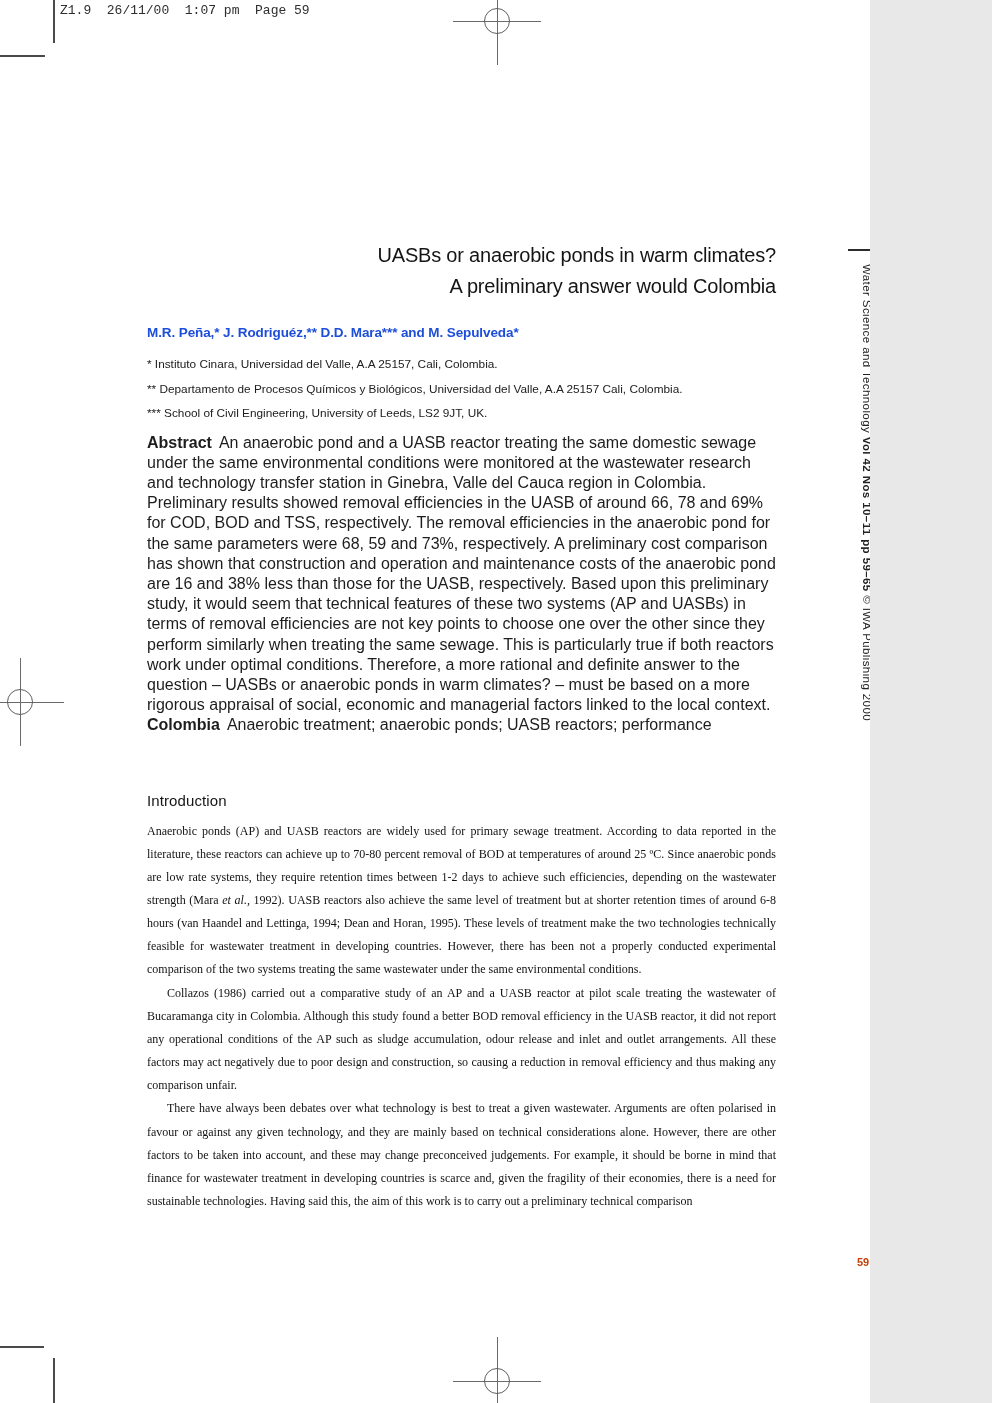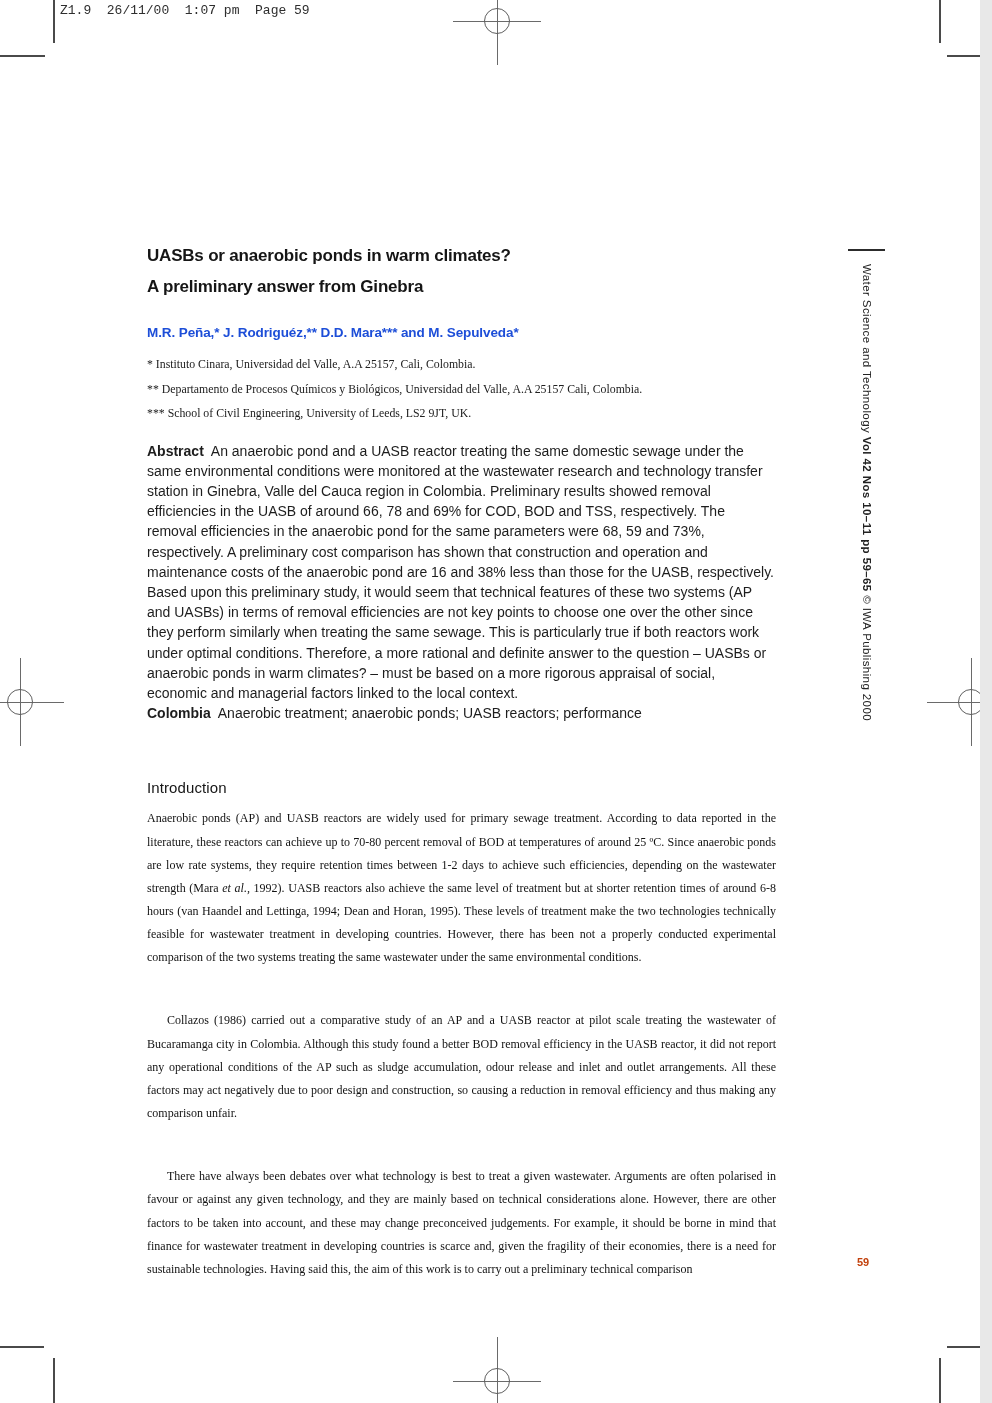--- a/index.html
+++ b/index.html
@@ -1,18 +1,18 @@
 <!DOCTYPE html>
 <html><head>
 <meta charset="utf-8">
 <style>
   html,body{margin:0;padding:0;background:#e8e8e8;}
   .page{
     position:relative;
-    width:980px;height:1403px;
+    width:870px;height:1403px;
     background:#ffffff;
     overflow:hidden;
     font-family:"Liberation Sans",sans-serif;
     color:#1a1a1a;
   }
   
   .printer-header{
     position:absolute;left:60px;top:3px;
     font-family:"Liberation Mono",monospace;
     font-size:13px;color:#2e2e2e;white-space:pre;
@@ -45,42 +45,42 @@
     font-size:11.5px;letter-spacing:0.4px;color:#222;
   }
   .sidebar-citation .bold{font-weight:bold;}
   .page-number{
     position:absolute;left:857px;top:1256px;
     font-size:11px;font-weight:bold;color:#c2410c;
   }
   
   .article{position:absolute;left:147px;top:240px;width:629px;}
   .title{
-    font-size:17px;line-height:31px;letter-spacing:-0.2px;
-    color:#151515;font-weight:700;
+    font-size:20px;line-height:31px;letter-spacing:-0.2px;
+    color:#151515;font-weight:400;text-align:right;
   }
   .authors{
     margin-top:23px;font-size:13.5px;font-weight:bold;color:#1d4ed8;letter-spacing:-0.1px;
   }
-  .affiliations{margin-top:12px;font-size:11.8px;line-height:24.5px;color:#202020;font-family:Liberation Serif, serif;}
+  .affiliations{margin-top:12px;font-size:11.8px;line-height:24.5px;color:#202020;}
   .abstract{
-    margin-top:15px;font-size:14px;line-height:20.2px;color:#1d1d1d;
+    margin-top:7px;font-size:16px;line-height:20.2px;color:#1d1d1d;
   }
   .abstract .label{font-weight:bold;margin-right:7px;}
   .intro-heading{
     margin-top:56px;font-size:15px;color:#151515;letter-spacing:0.1px;
   }
   .body-text{
     margin-top:11px;
     font-family:Liberation Serif, serif;
     font-size:12px;line-height:23.15px;
     text-align:justify;color:#121212;
   }
   .body-text p{margin:0;}
-  .body-text p.indent{text-indent:20px;margin-top:40px;}
+  .body-text p.indent{text-indent:20px;}
   .body-text .it{font-style:italic;}
 </style>
 </head>
 <body>
 
 <div class="page">
 
   <div class="printer-header">Z1.9  26/11/00  1:07 pm  Page 59</div>
 
   <div class="trim tl-v"></div>
@@ -114,21 +114,21 @@
   </div>
 
   <div class="sidebar-rule"></div>
   <div class="sidebar-citation">
     <span>Water Science and Technology </span><span class="bold">Vol 42 Nos 10–11 pp 59–65</span><span> © IWA Publishing 2000</span>
   </div>
 
   <div class="article">
     <div class="title">
       <div>UASBs or anaerobic ponds in warm climates?</div>
-      <div>A preliminary answer from Ginebra</div>
+      <div>A preliminary answer would Colombia</div>
     </div>
 
     <div class="authors">M.R. Peña,* J. Rodriguéz,** D.D. Mara*** and M. Sepulveda*</div>
 
     <div class="affiliations">
       <div>* Instituto Cinara, Universidad del Valle, A.A 25157, Cali, Colombia.</div>
       <div>** Departamento de Procesos Químicos y Biológicos, Universidad del Valle, A.A 25157 Cali, Colombia.</div>
       <div>*** School of Civil Engineering, University of Leeds, LS2 9JT, UK.</div>
     </div>
 

